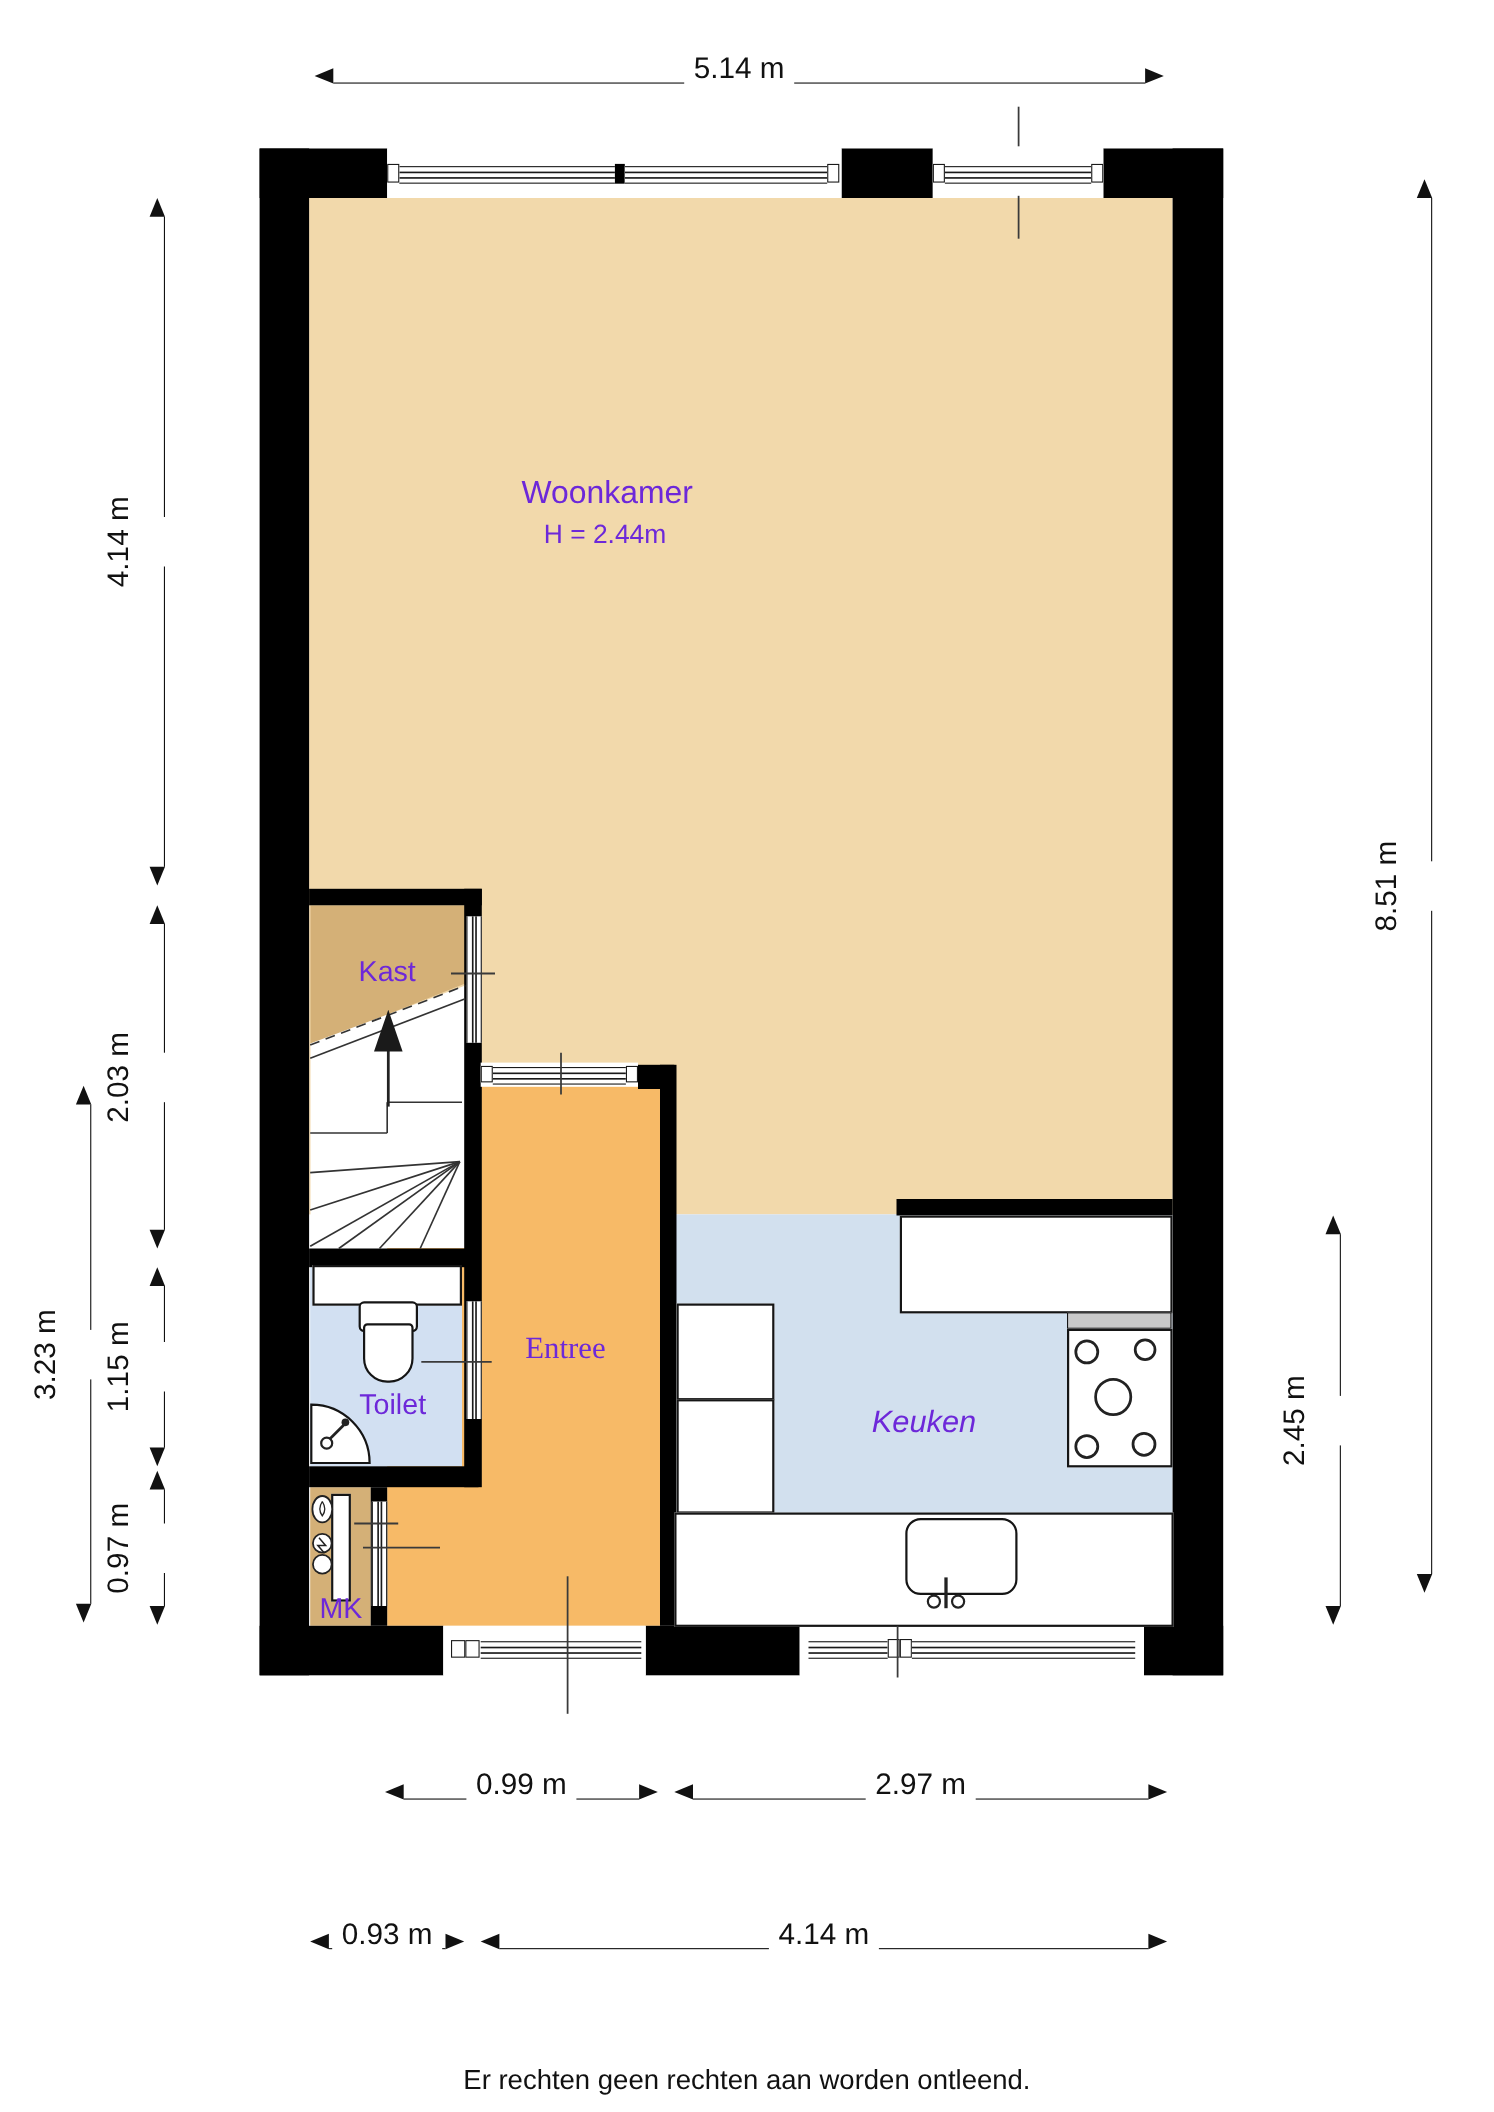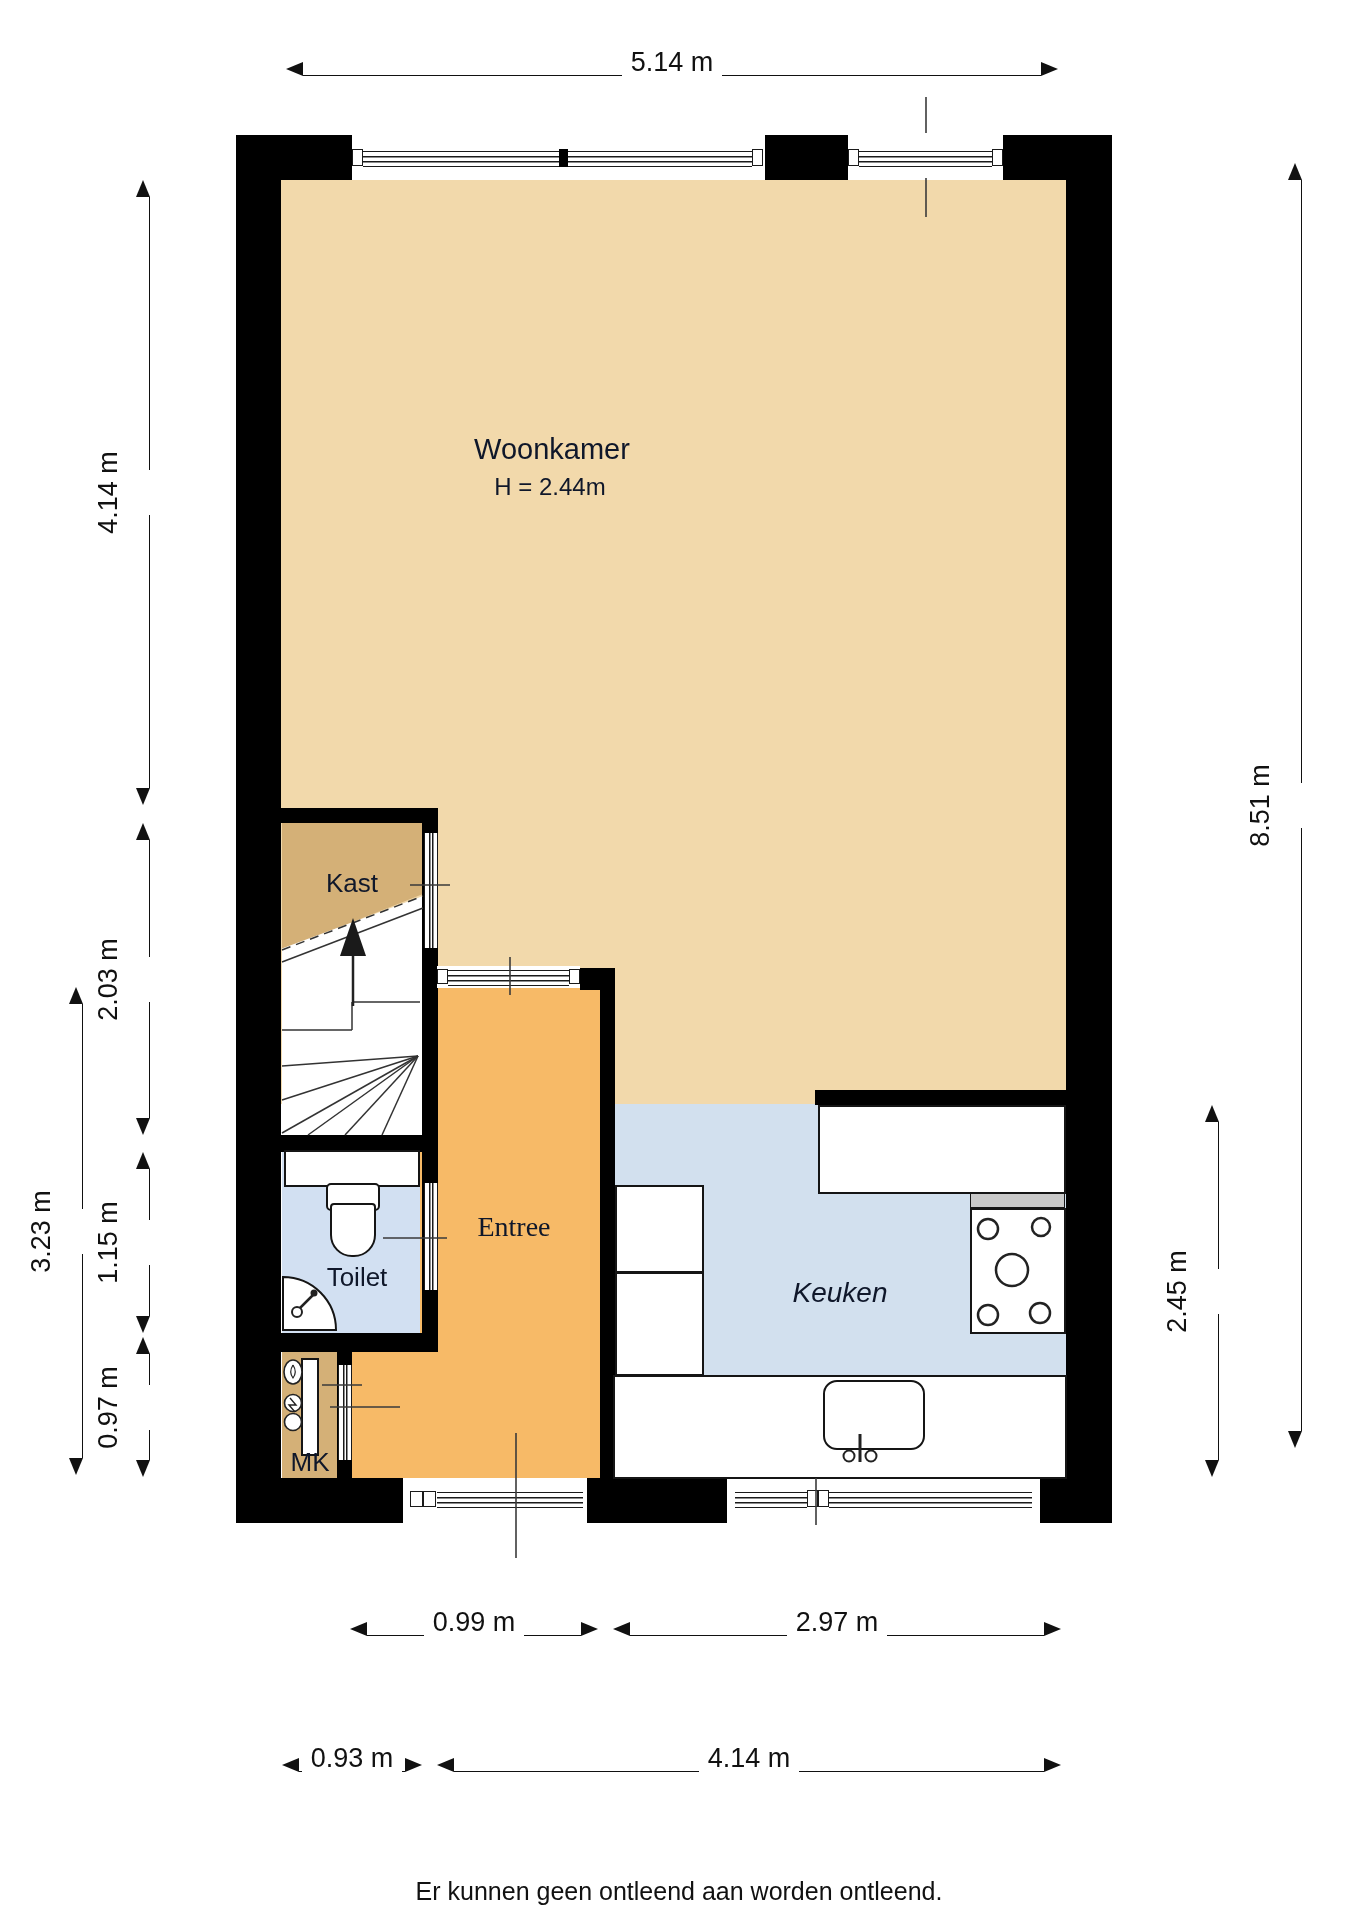--- a/index.html
+++ b/index.html
@@ -9,21 +9,21 @@
   .floor{position:absolute;}
   .recess{position:absolute;background:#fff;}
   .glass-h{position:absolute;background-color:#fff;border-top:1.5px solid #1a1a1a;border-bottom:1.5px solid #1a1a1a;
            background-image:linear-gradient(#1a1a1a,#1a1a1a),linear-gradient(#1a1a1a,#1a1a1a);
            background-size:100% 1.5px;background-repeat:no-repeat;background-position:0 35%,0 68%;}
   .glass-v{position:absolute;background-color:#fff;border-left:1.5px solid #1a1a1a;border-right:1.5px solid #1a1a1a;
            background-image:linear-gradient(#1a1a1a,#1a1a1a),linear-gradient(#1a1a1a,#1a1a1a);
            background-size:1.5px 100%;background-repeat:no-repeat;background-position:35% 0,68% 0;}
   .cap{position:absolute;background:#fff;border:1.5px solid #1a1a1a;}
   .fixture{position:absolute;background:#fff;border:2px solid #151515;}
-  .room-label{position:absolute;transform:translate(-50%,-50%);white-space:nowrap;color:#0f172a;}
+  .room-label{position:absolute;transform:translate(-50%,-50%);white-space:nowrap;color:#6d28d9;}
   svg.lines{position:absolute;left:0;top:0;pointer-events:none;}
   
   .dim{position:absolute;display:flex;align-items:flex-end;justify-content:center;}
   .dim-h{height:28px;flex-direction:row;}
   .dim-v{width:28px;flex-direction:column;}
   .dl{flex:1 1 0;min-width:0;min-height:0;}
   .dim-h .dl{border-top:1.6px solid #111;height:0;}
   .dim-v .dl{border-left:1.6px solid #111;width:0;}
   .ah{width:0;height:0;flex:0 0 auto;}
   .al{border-top:7px solid transparent;border-bottom:7px solid transparent;border-right:17px solid #111;}
@@ -268,15 +268,15 @@
       <i class="ah ar"></i>
   </div>
   <div class="dim dim-h" style="left:285px;top:1879px;width:319px;margin-top:45px;">
     <i class="ah al"></i>
       <i class="dl"></i>
       <span class="dtext">2.11 m</span>
       <i class="dl"></i>
       <i class="ah ar"></i>
   </div>
 
-  <div class="footer-line" style="top:1877px;">Er kunnen geen ontleend aan worden ontleend.</div>
+  <div class="footer-line" style="top:1877px;">Er rechten geen rechten aan worden ontleend.</div>
 
 </div>
 
 </body></html>

